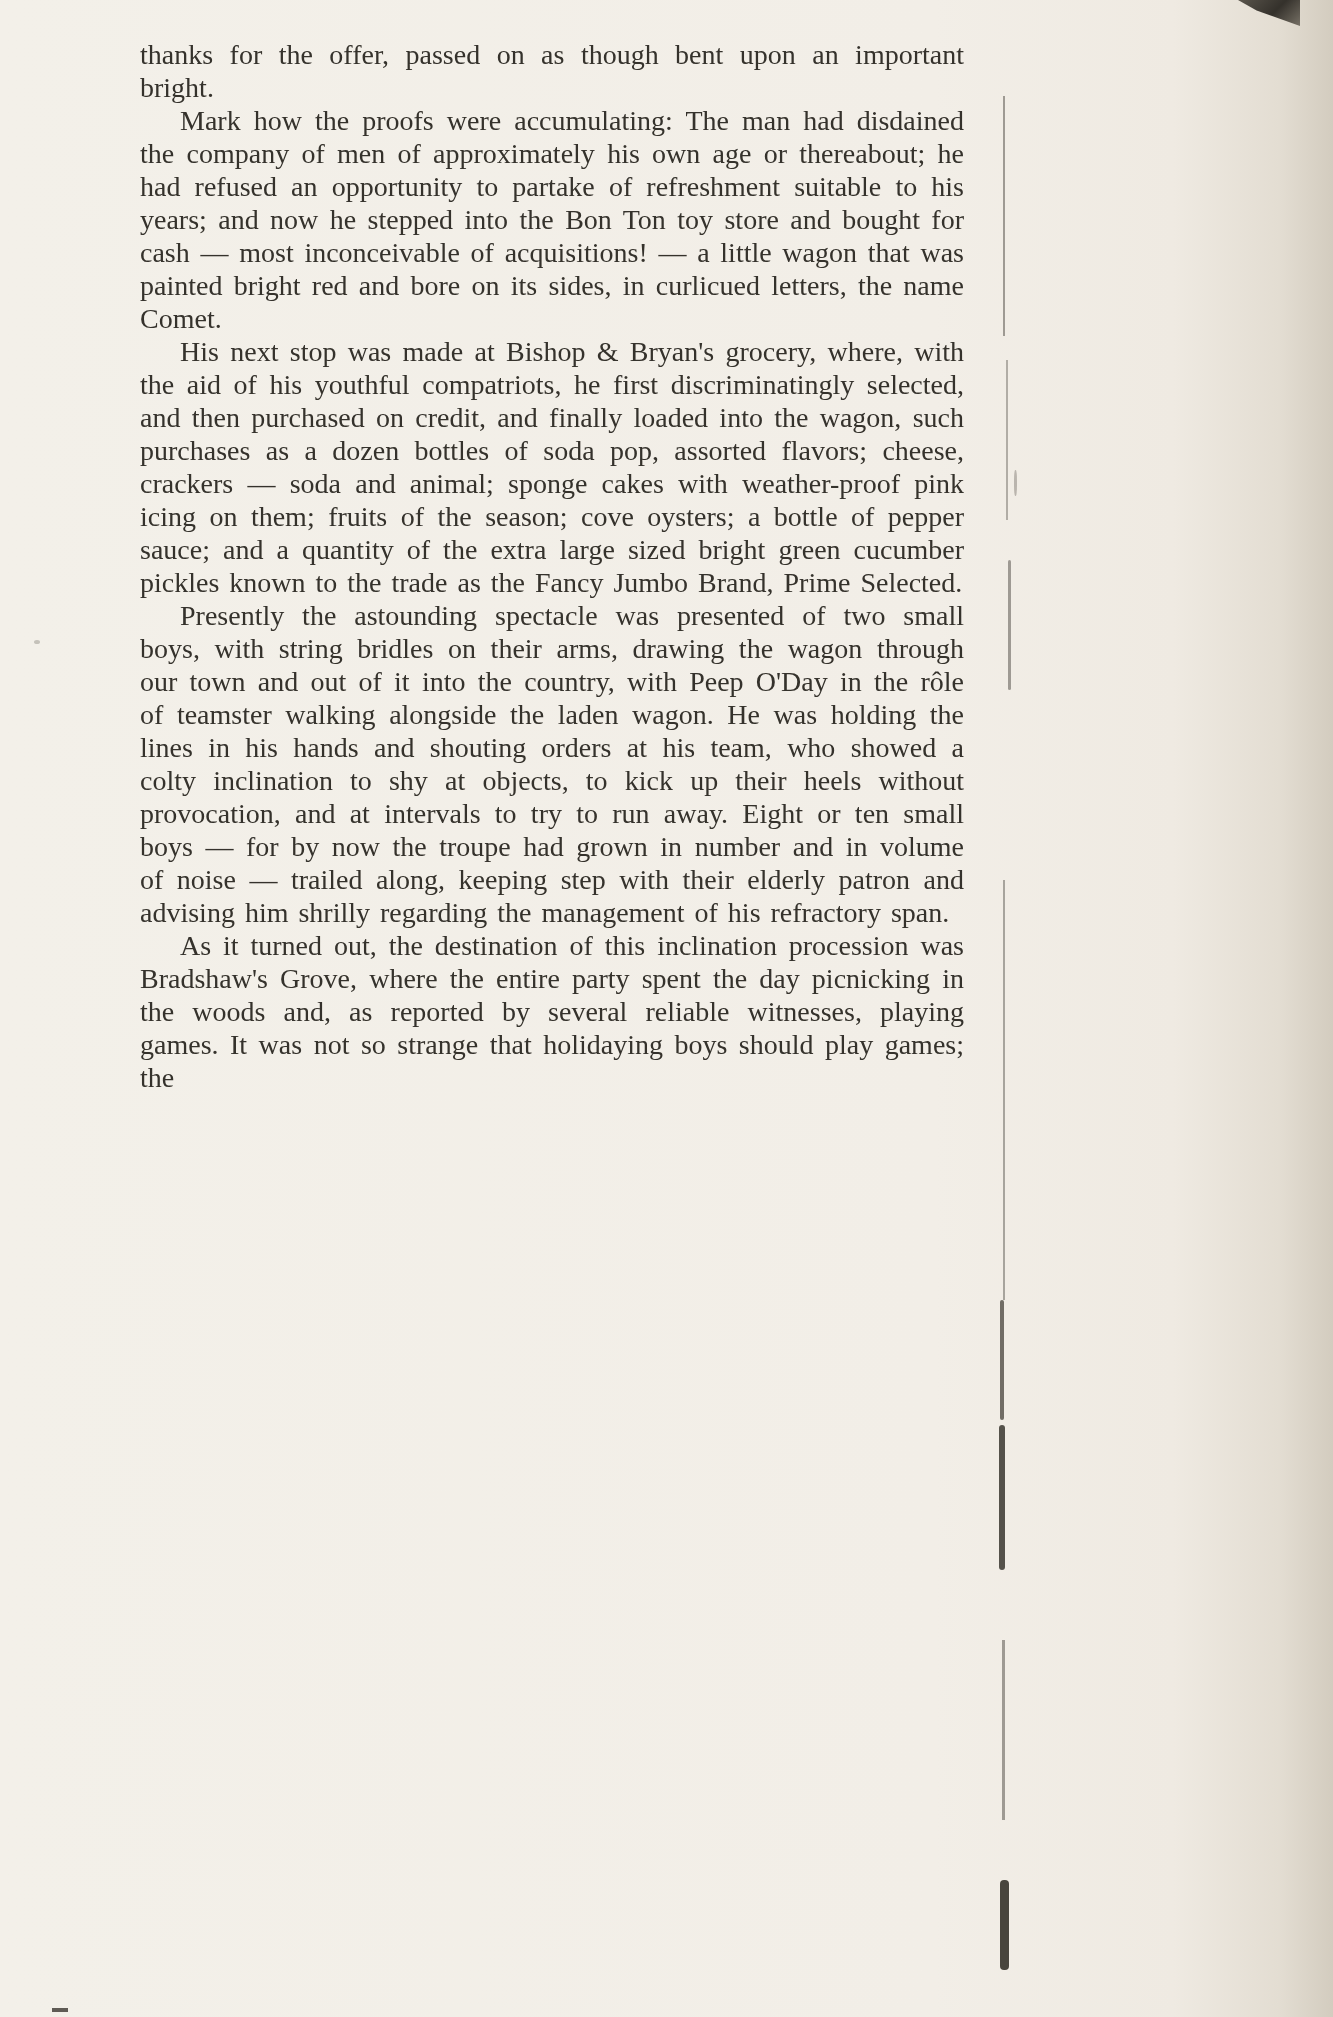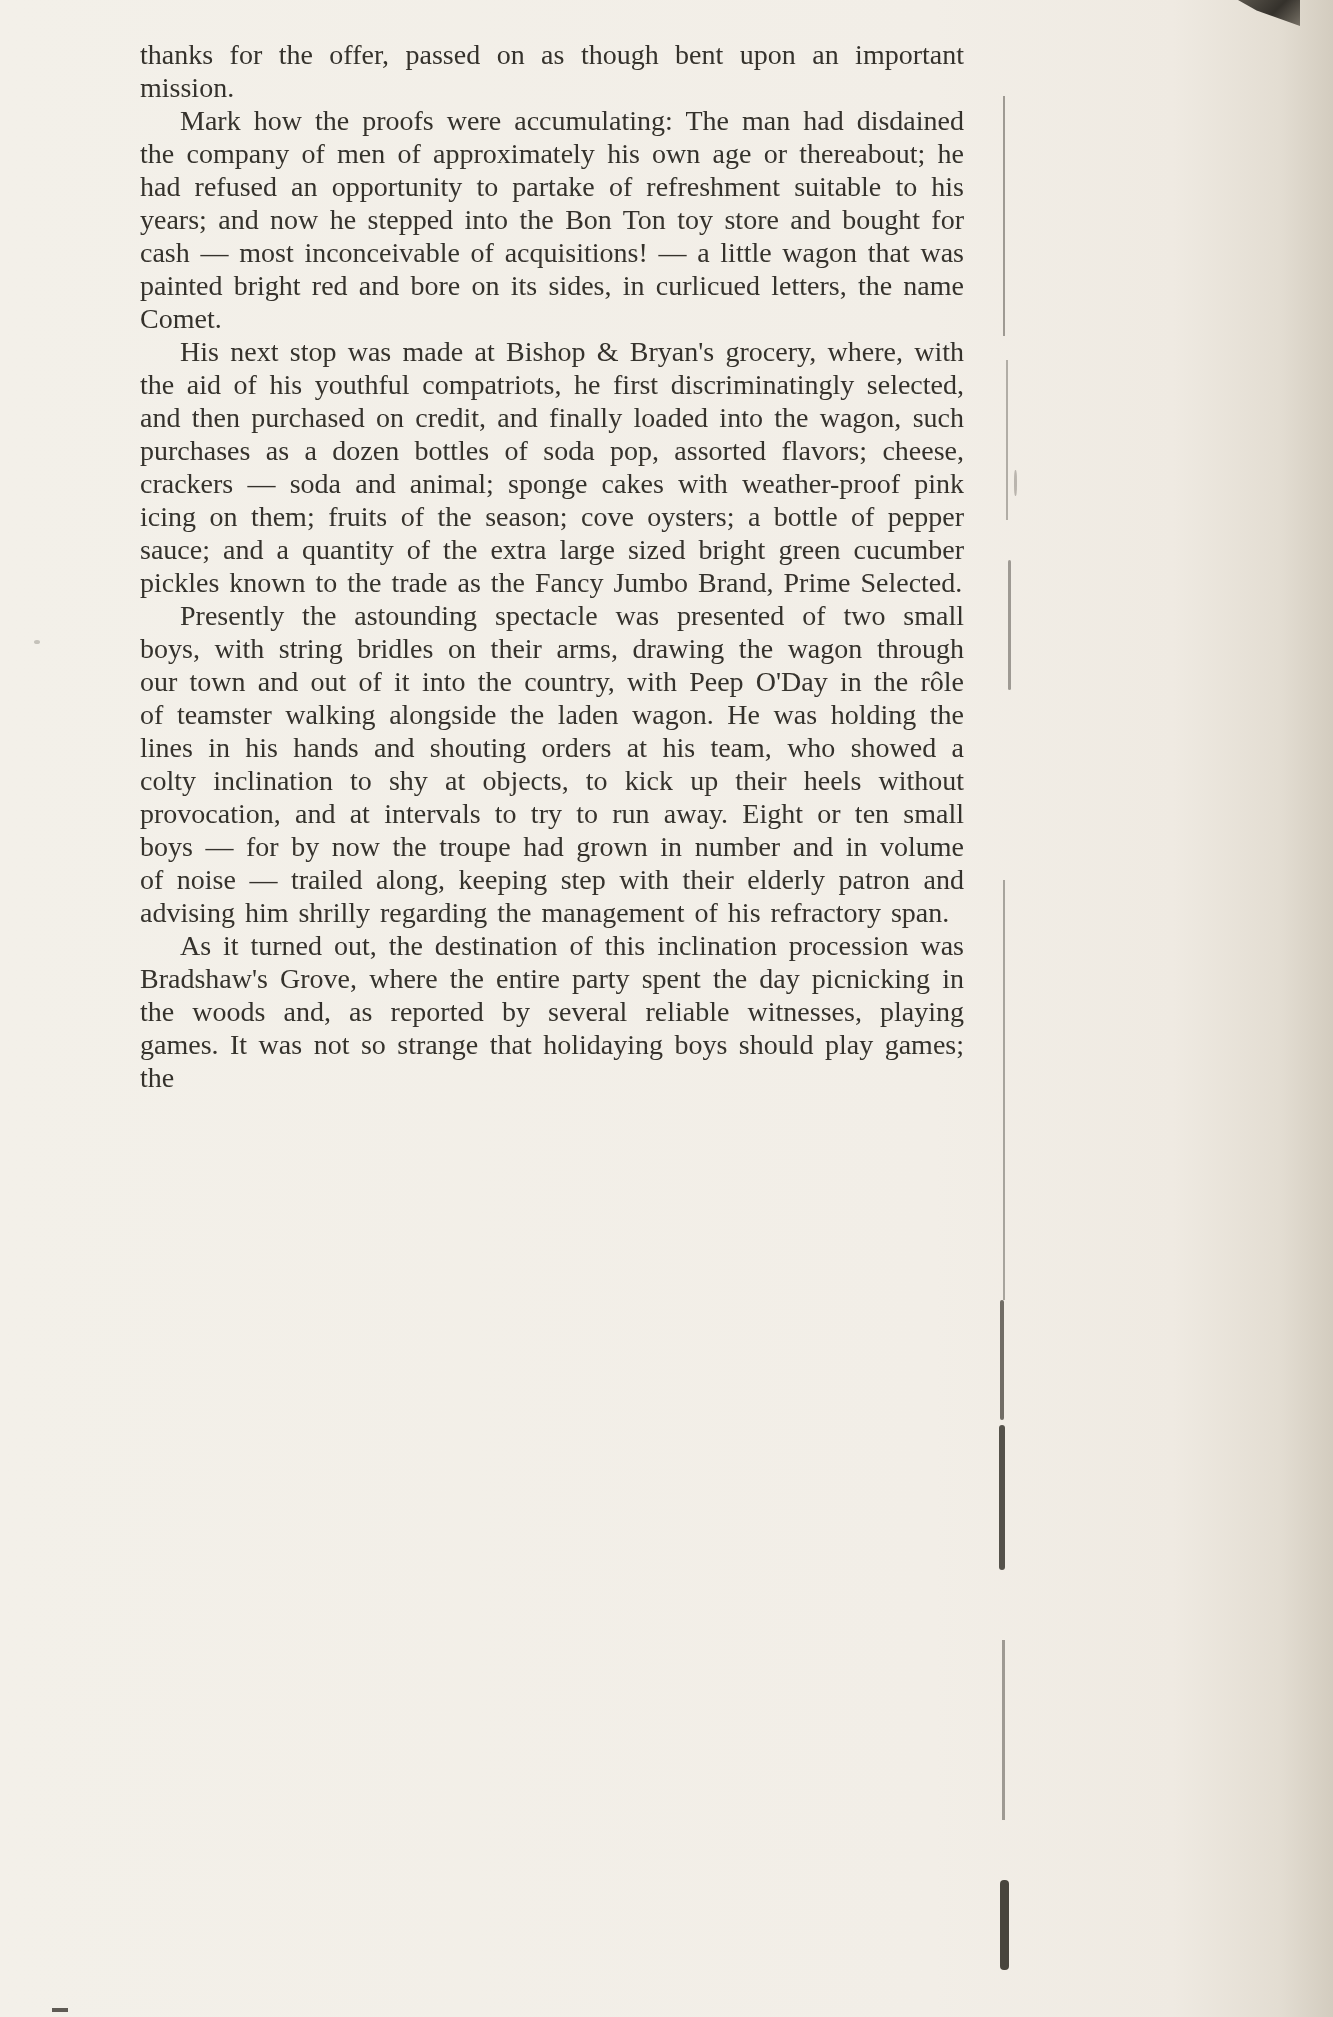--- a/index.html
+++ b/index.html
@@ -87,21 +87,21 @@
 </style>
 </head>
 <body>
 
 <div class="page">
 
   <div class="text-block">
 
 
     <div class="body-text">
-      <p class="no-indent">thanks for the offer, passed on as though bent upon an important mission.</p>
+      <p class="no-indent">thanks for the offer, passed on as though bent upon an important bright.</p>
       <p>Mark how the proofs were accumulating:  The man had disdained the company of men of approximately his own age or thereabout; he had refused an opportunity to partake of refreshment suitable to his years; and now he stepped into the Bon Ton toy store and bought for cash — most inconceivable of acquisitions! — a little wagon that was painted bright red and bore on its sides, in curlicued letters, the name Comet.</p>
       <p>His next stop was made at Bishop &amp; Bryan's grocery, where, with the aid of his youthful compatriots, he first discriminatingly selected, and then purchased on credit, and finally loaded into the wagon, such purchases as a dozen bottles of soda pop, assorted flavors; cheese, crackers — soda and animal; sponge cakes with weather-proof pink icing on them; fruits of the season; cove oysters; a bottle of pepper sauce; and a quantity of the extra large sized bright green cucumber pickles known to the trade as the Fancy Jumbo Brand, Prime Selected.</p>
       <p>Presently the astounding spectacle was presented of two small boys, with string bridles on their arms, drawing the wagon through our town and out of it into the country, with Peep O'Day in the rôle of teamster walking alongside the laden wagon.  He was holding the lines in his hands and shouting orders at his team, who showed a colty inclination to shy at objects, to kick up their heels without provocation, and at intervals to try to run away.  Eight or ten small boys — for by now the troupe had grown in number and in volume of noise — trailed along, keeping step with their elderly patron and advising him shrilly regarding the management of his refractory span.</p>
       <p>As it turned out, the destination of this inclination procession was Bradshaw's Grove, where the entire party spent the day picnicking in the woods and, as reported by several reliable witnesses, playing games.  It was not so strange that holidaying boys should play games; the</p>
     </div>
 
   </div>
 
   <div class="artifact corner-mark"></div>
   <div class="artifact rule-1"></div>

